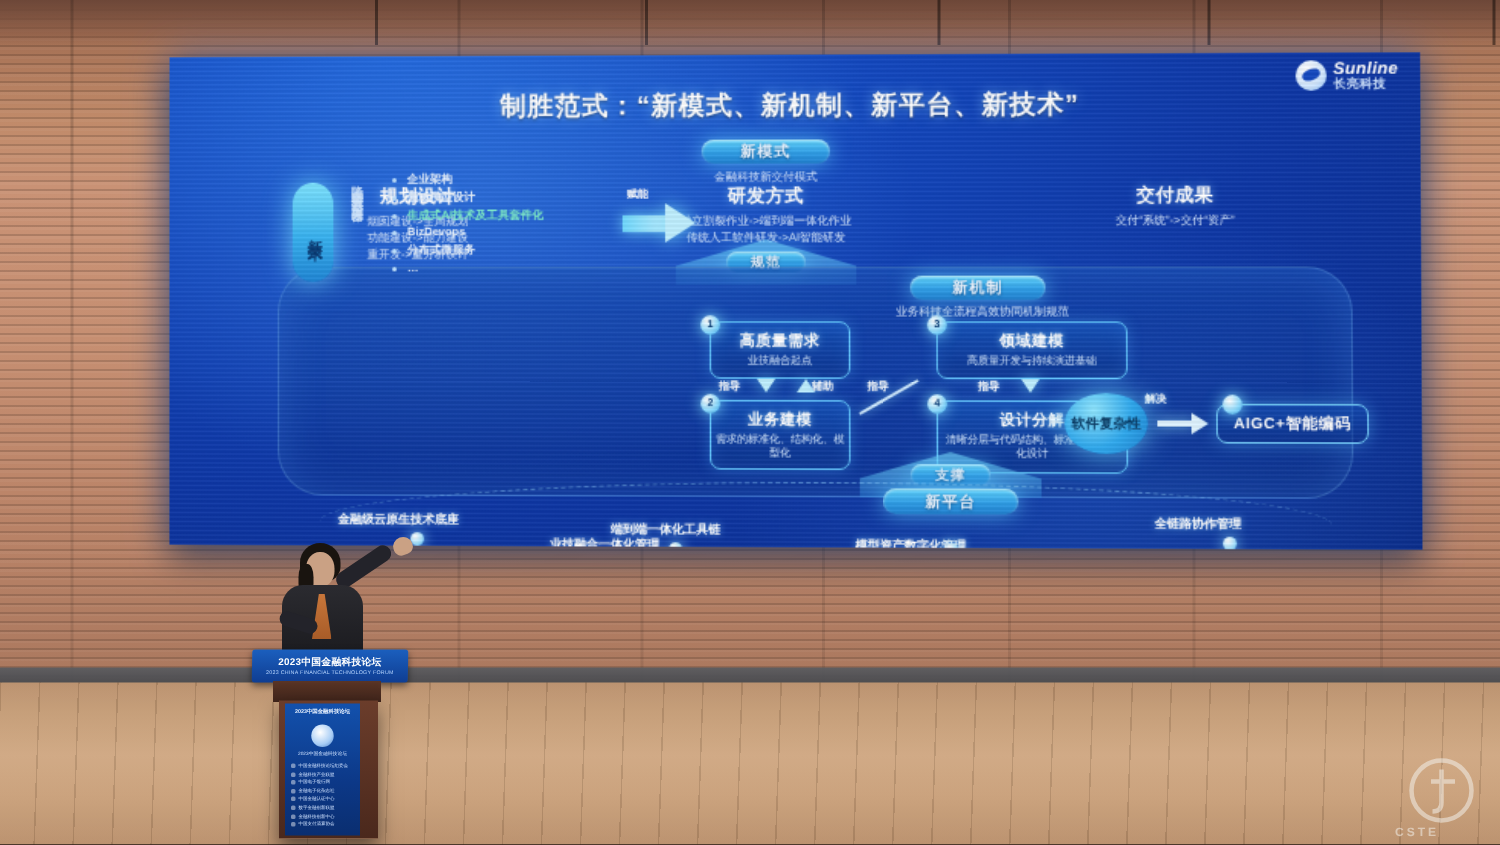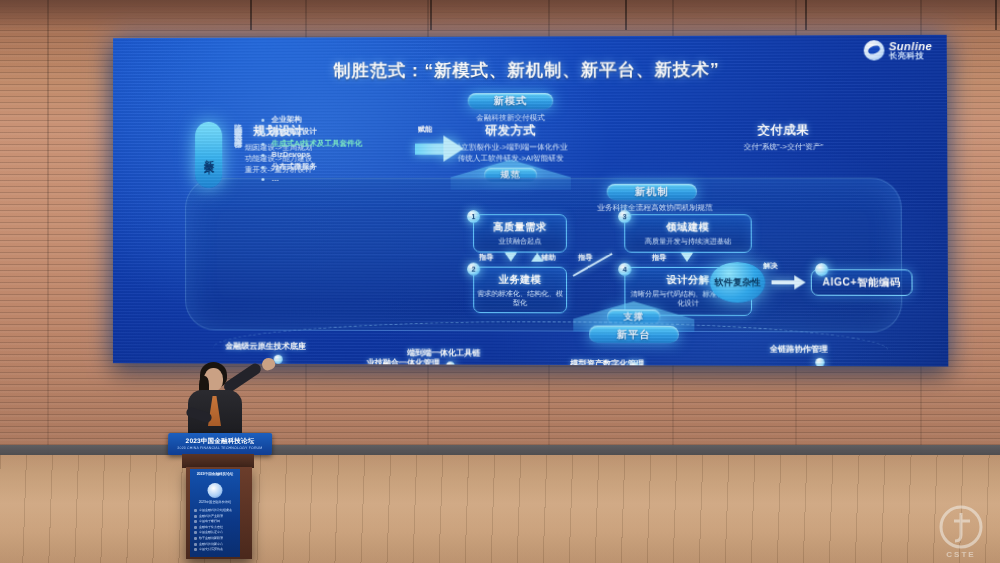--- a/index.html
+++ b/index.html
@@ -215,21 +215,21 @@
      line-height:1;}
   .pod-list div:before{content:"";position:absolute;left:0;top:0px;width:3px;height:3px;
      background:rgba(255,255,255,.45);border-radius:1px;}
   .mic{position:absolute;left:62px;top:6px;width:2px;height:34px;background:#2a2a2e;
      transform:rotate(9deg);transform-origin:bottom center;}
   .mic:before{content:"";position:absolute;left:-2px;top:-4px;width:6px;height:8px;
      border-radius:50%;background:#3a3a3f;}
 
   
   .wm{position:absolute;right:8px;bottom:4px;width:62px;height:58px;opacity:.55;}
-  .wm-txt{position:absolute;left:0;right:0;bottom:0;text-align:center;
+  .wm-txt{position:absolute;left:0;right:0;bottom:0;
      color:#f2efe9;font-size:8px;letter-spacing:2px;font-weight:bold;}
 </style>
 </head>
 <body>
 
 <div id="stage">
 
   <div class="room">
     <div class="slats"></div>
 

